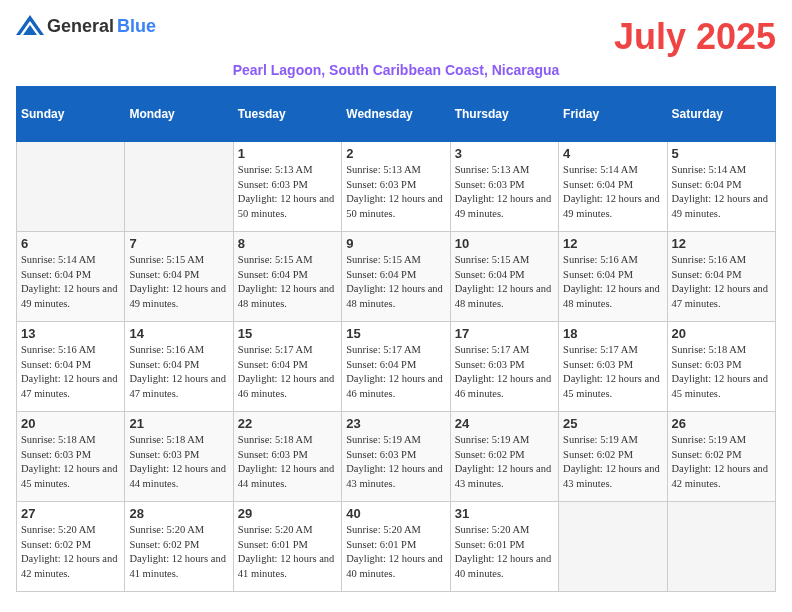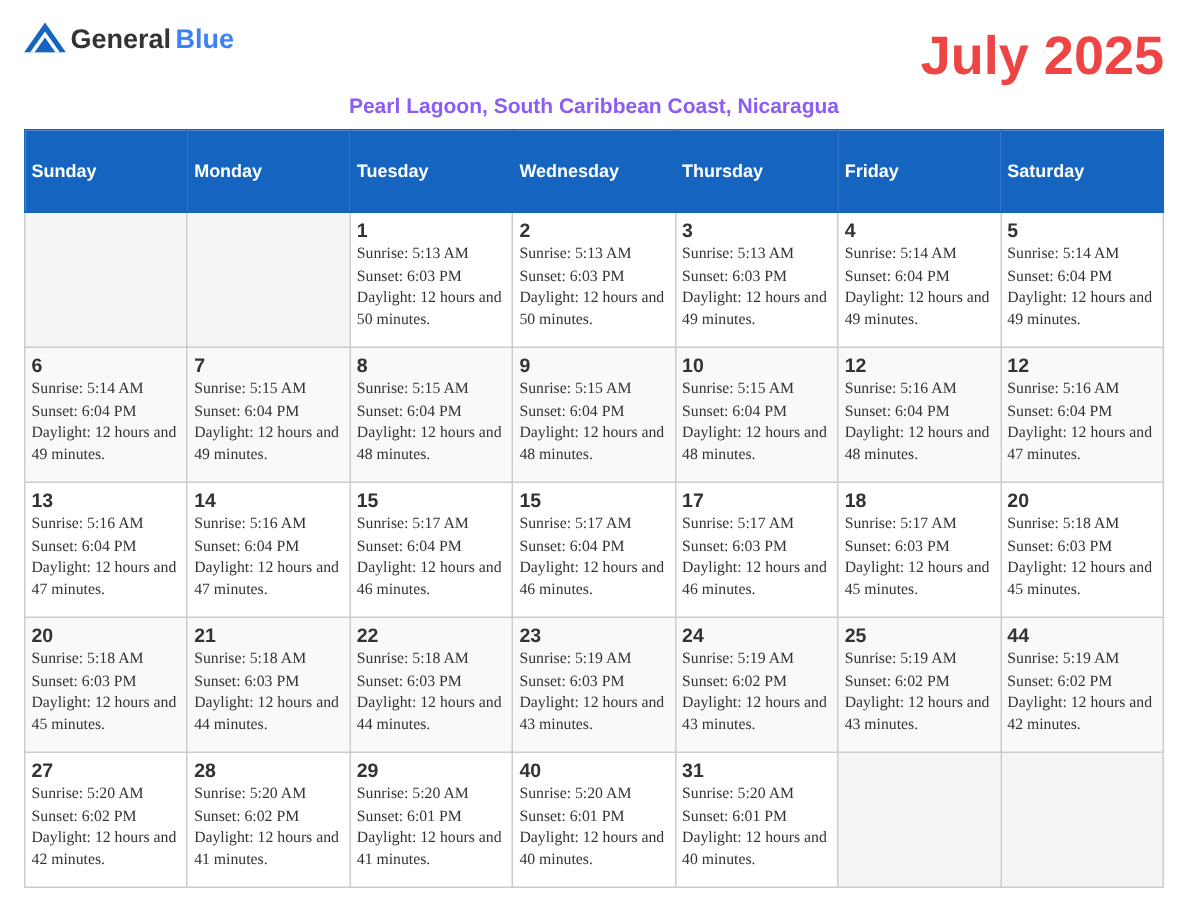--- a/index.html
+++ b/index.html
@@ -264,21 +264,21 @@
 Sunset: 6:02 PM
 Daylight: 12 hours and 43 minutes.</div>
         </td>
         <td>
           <div class="day-number">25</div>
           <div class="day-info" style="white-space: pre-line;">Sunrise: 5:19 AM
 Sunset: 6:02 PM
 Daylight: 12 hours and 43 minutes.</div>
         </td>
         <td>
-          <div class="day-number">44</div>
+          <div class="day-number">26</div>
           <div class="day-info" style="white-space: pre-line;">Sunrise: 5:19 AM
 Sunset: 6:02 PM
 Daylight: 12 hours and 42 minutes.</div>
         </td>
       </tr>
       <tr class="row-bg-white">
         <td>
           <div class="day-number">27</div>
           <div class="day-info" style="white-space: pre-line;">Sunrise: 5:20 AM
 Sunset: 6:02 PM

